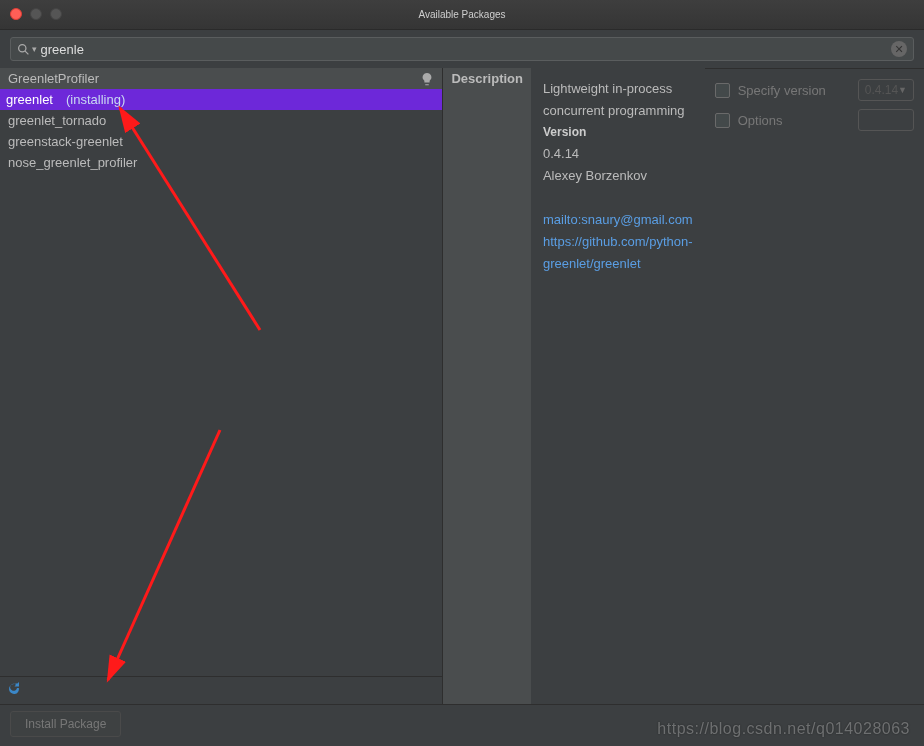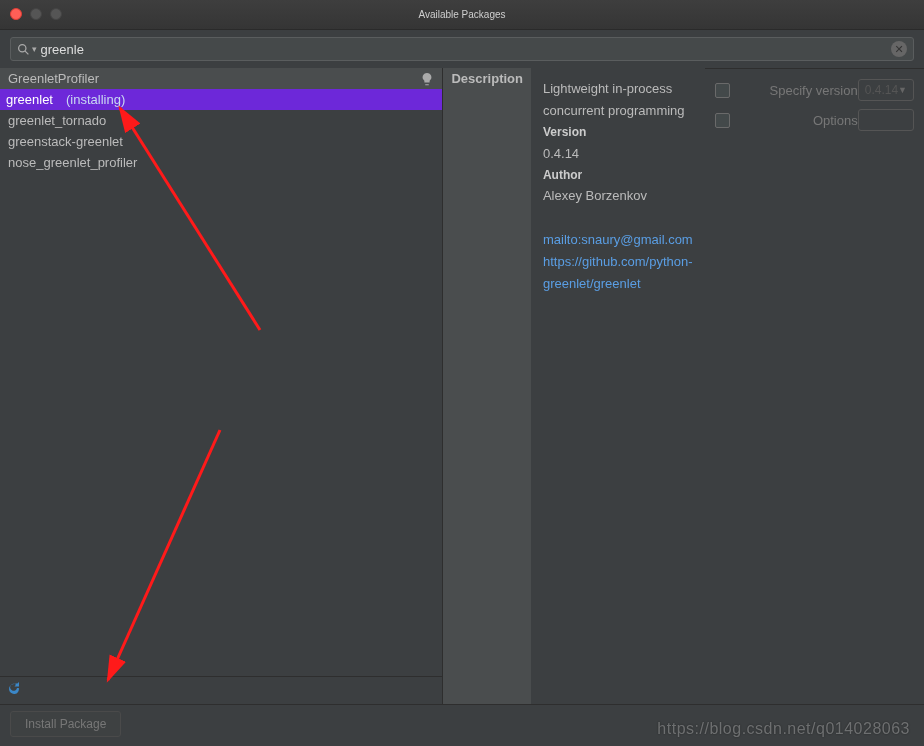--- a/index.html
+++ b/index.html
@@ -73,21 +73,20 @@
   }
   .desc-body {
     flex: 1; padding: 10px 12px; font-size: 13px; line-height: 1.7;
     color:#bbb;
   }
   .desc-body .label { font-weight:600; color:#ccc; font-size:12px;}
   .desc-body a { color: #5a9ee4; text-decoration: none; display:block;}
   .right-opts {
     border-top: 1px solid #2e2e2e;
     padding: 6px 10px;
-    text-align: right;
   }
   .opt-row { display:flex; align-items:center; padding:4px 0;}
   .cb {
     width:15px; height:15px; border:1px solid #6a6a6a; border-radius:2px;
     margin-right:8px; background:#43494a;
   }
   .opt-label-col{ width:120px; color:#777;}
   .combo {
     flex:1; height:22px; border:1px solid #555; border-radius:3px;
     background:#3c3f41; display:flex; align-items:center; padding:0 6px;
@@ -171,21 +170,20 @@
       </span>
     </div>
   </div>
 
   <div class="right">
     <div class="desc-head">Description</div>
     <div class="desc-body">
       <div>Lightweight in-process concurrent programming</div>
       <div class="label">Version</div>
       <div>0.4.14</div>
-      <div class="label">Author</div>
       <div>Alexey Borzenkov</div>
       <br>
       <a>mailto:snaury@gmail.com</a>
       <a>https://github.com/python-greenlet/greenlet</a>
     </div>
     <div class="right-opts">
       <div class="opt-row">
         <div class="cb"></div>
         <div class="opt-label-col">Specify version</div>
         <div class="combo">

